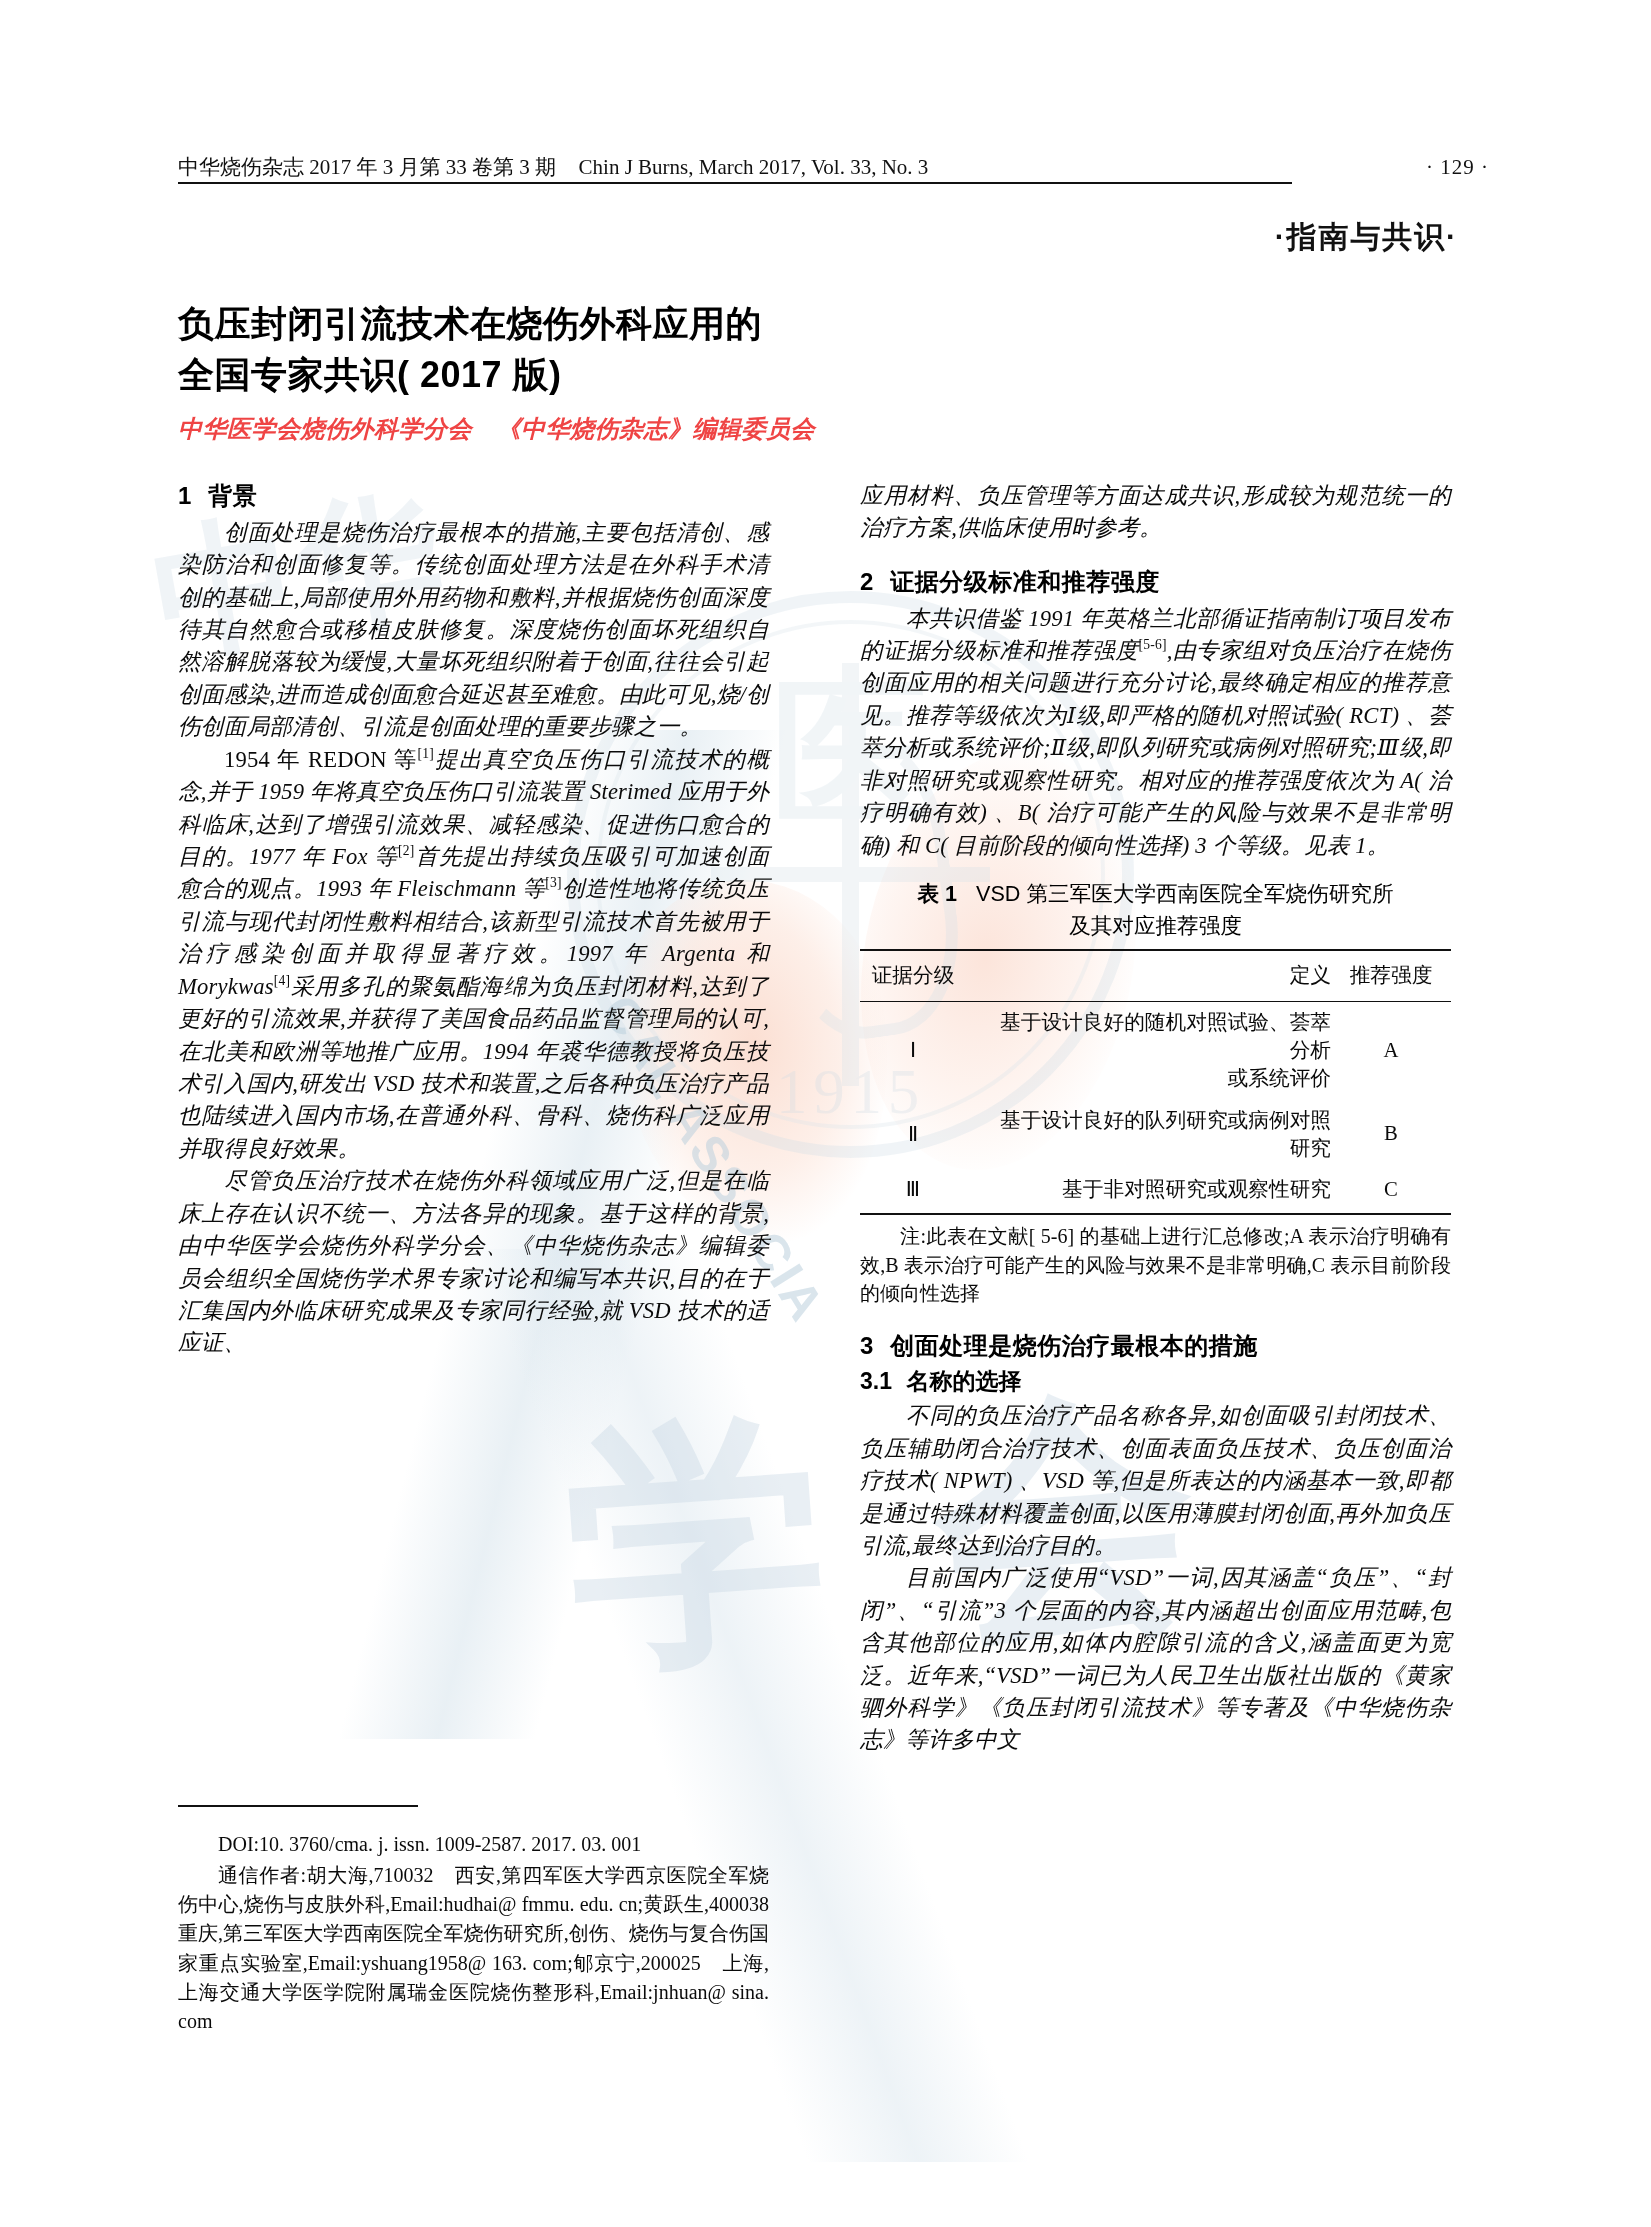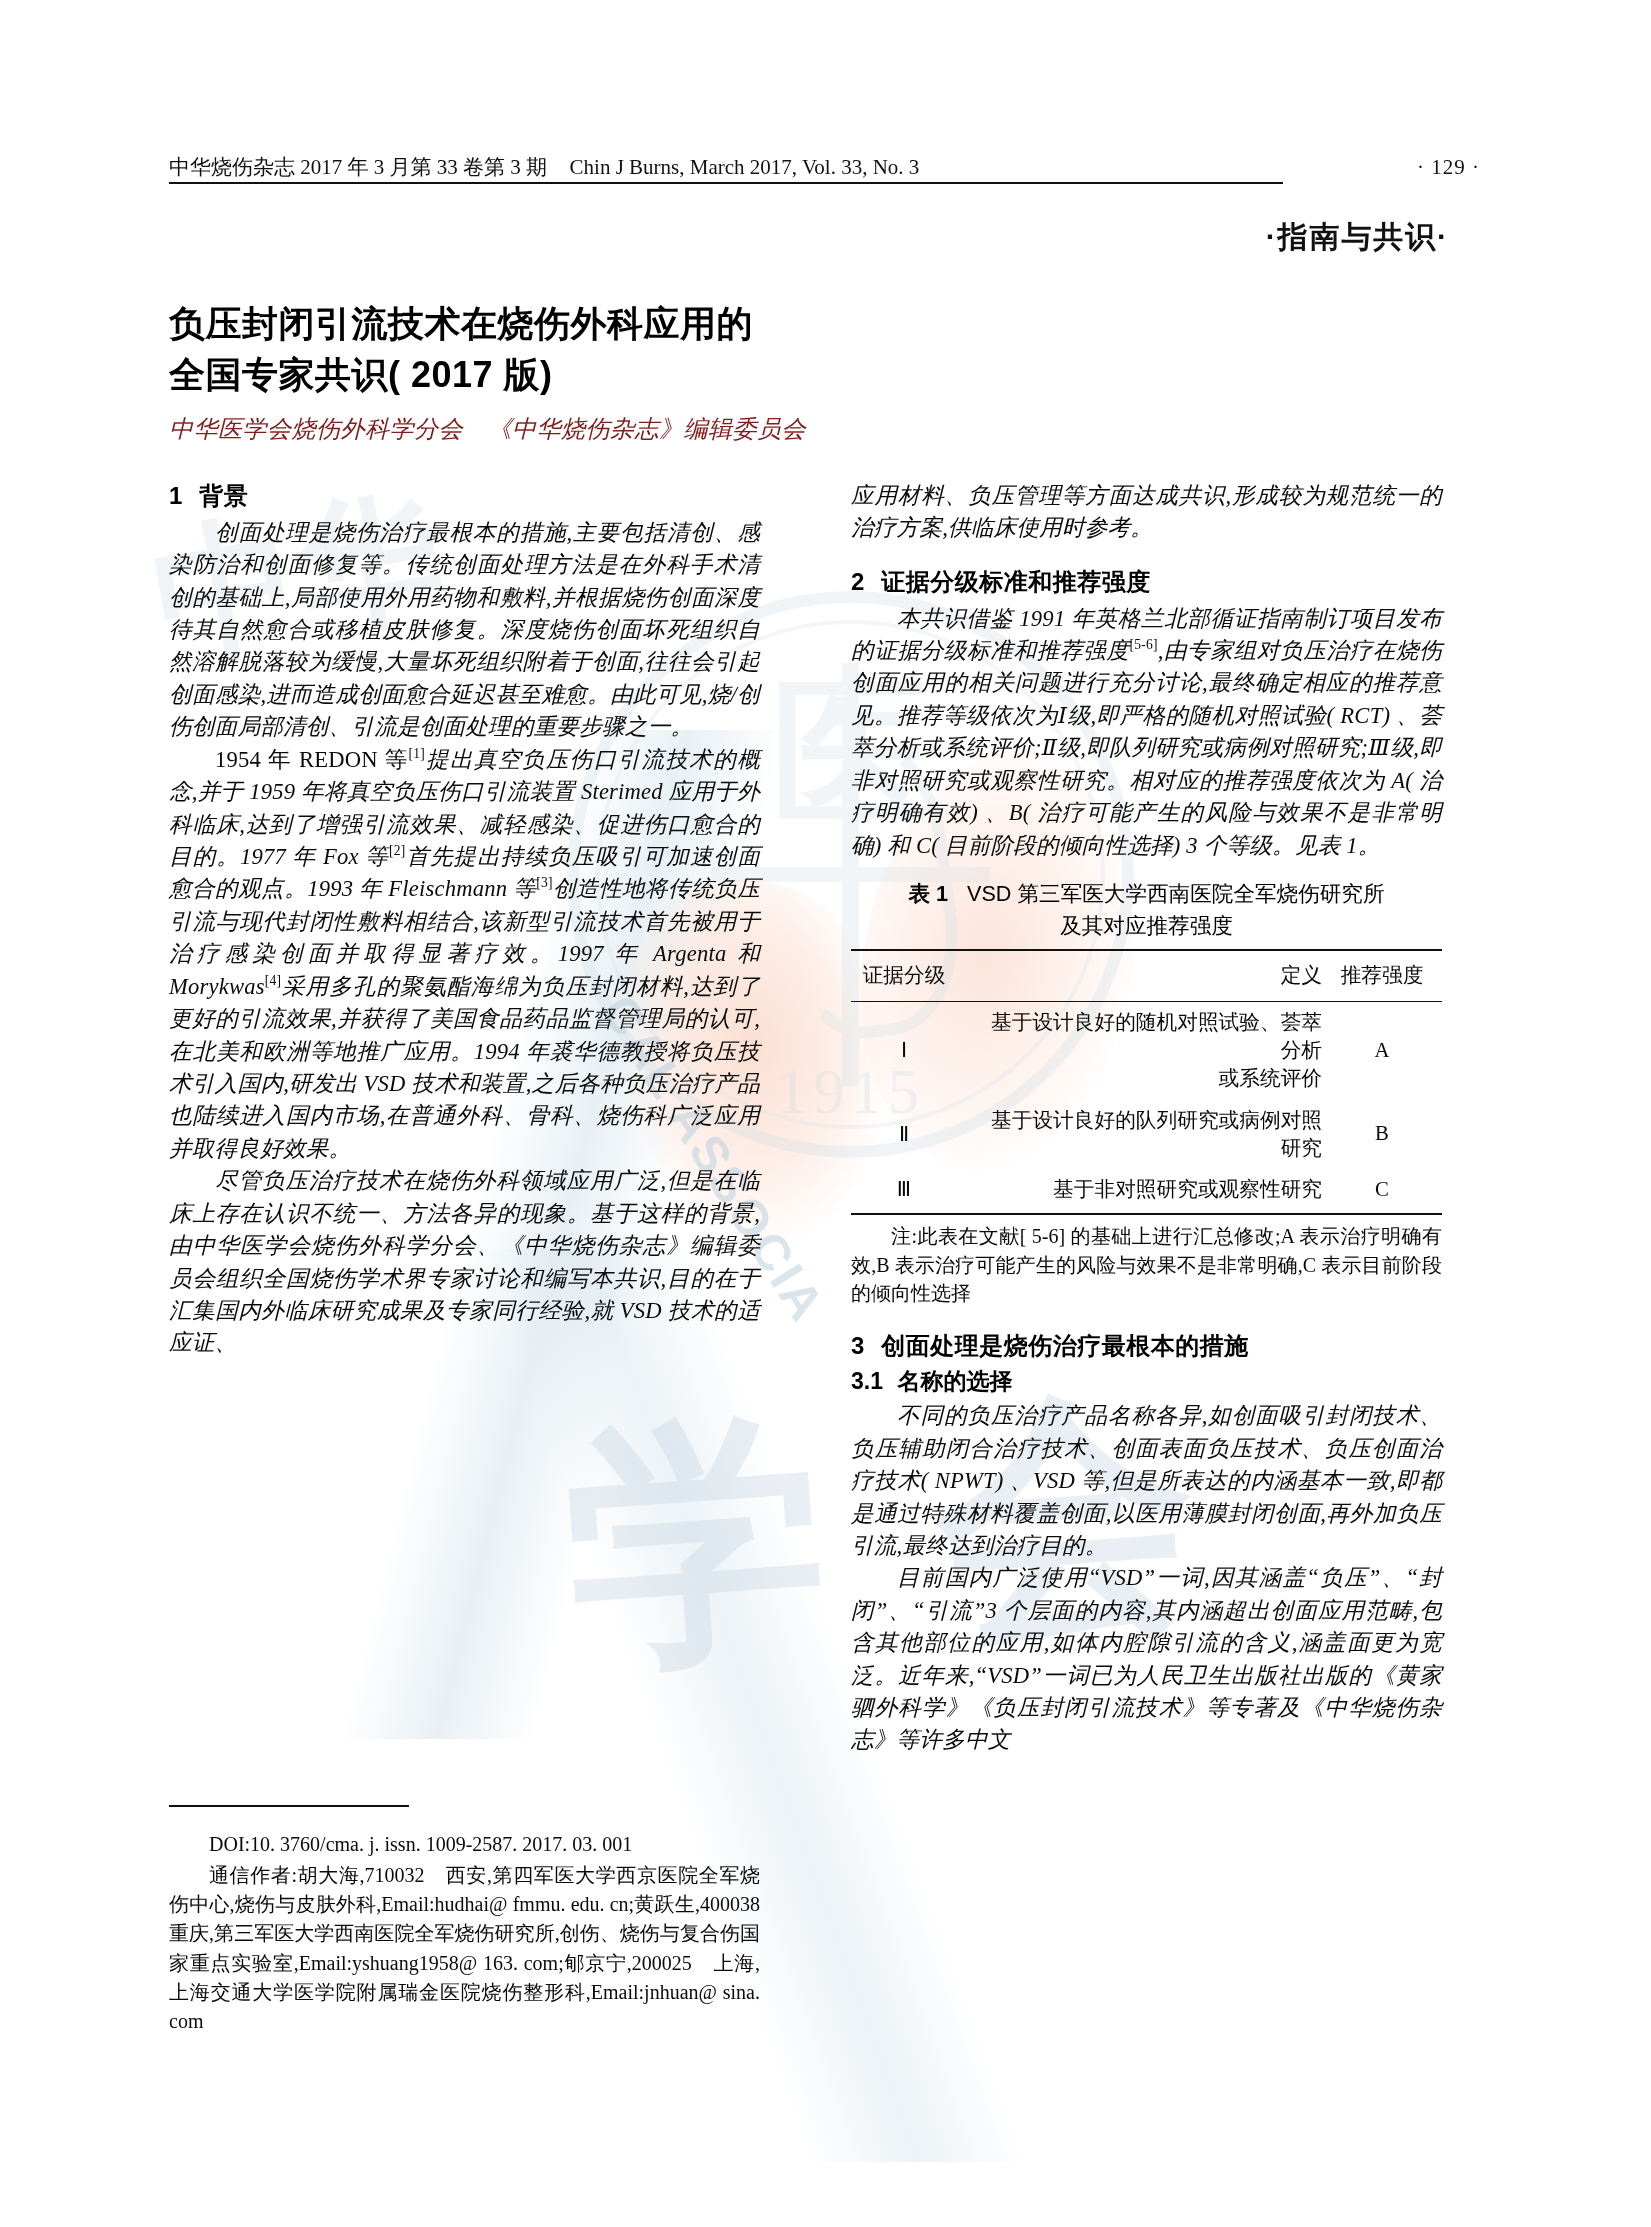--- a/index.html
+++ b/index.html
@@ -92,21 +92,21 @@
   }
   .wm-assoc{
     position:absolute;left:639px;top:985px;
     font-size:50px;color:rgba(188,208,221,.55);
     font-family:"Liberation Sans",sans-serif;font-weight:700;
     transform:rotate(58deg);transform-origin:left top;
     letter-spacing:2.9px;white-space:nowrap;
   }
 
   
-  .page{position:relative;z-index:2;width:1620px;height:2227px;}
+  .page{position:relative;z-index:2;width:1620px;height:2227px;margin-left:9px;}
 
   
   .runhead{
     position:absolute;left:169px;top:153px;width:1311px;
     display:flex;align-items:baseline;justify-content:space-between;
   }
   .runhead-left{font-size:21px;color:#111;white-space:nowrap;}
   .runhead-left .en{font-family:"Liberation Serif",serif;}
   .runhead-right{font-size:21px;color:#111;letter-spacing:1px;}
   .runrule{
@@ -123,21 +123,21 @@
   
   .title{
     position:absolute;left:169px;top:275px;width:1009px;
     font-size:36px;font-weight:700;line-height:1.40;color:#000;
     font-family:"Liberation Sans","DejaVu Sans",sans-serif;
     letter-spacing:0.5px;
   }
   .title .ln2{display:block;}
   .authors{
     position:absolute;left:169px;top:413px;width:1057px;
-    font-size:24px;font-weight:400;color:#7f1d1d;letter-spacing:0.5px;
+    font-size:24px;font-weight:700;color:#ef4444;letter-spacing:0.5px;
     font-family:"Liberation Serif","DejaVu Serif",serif;
     font-style:italic;
   }
 
   
   .col{position:absolute;top:480px;width:591px;}
   .col-left{left:169px;}
   .col-right{left:851px;}
 
   .h1{

